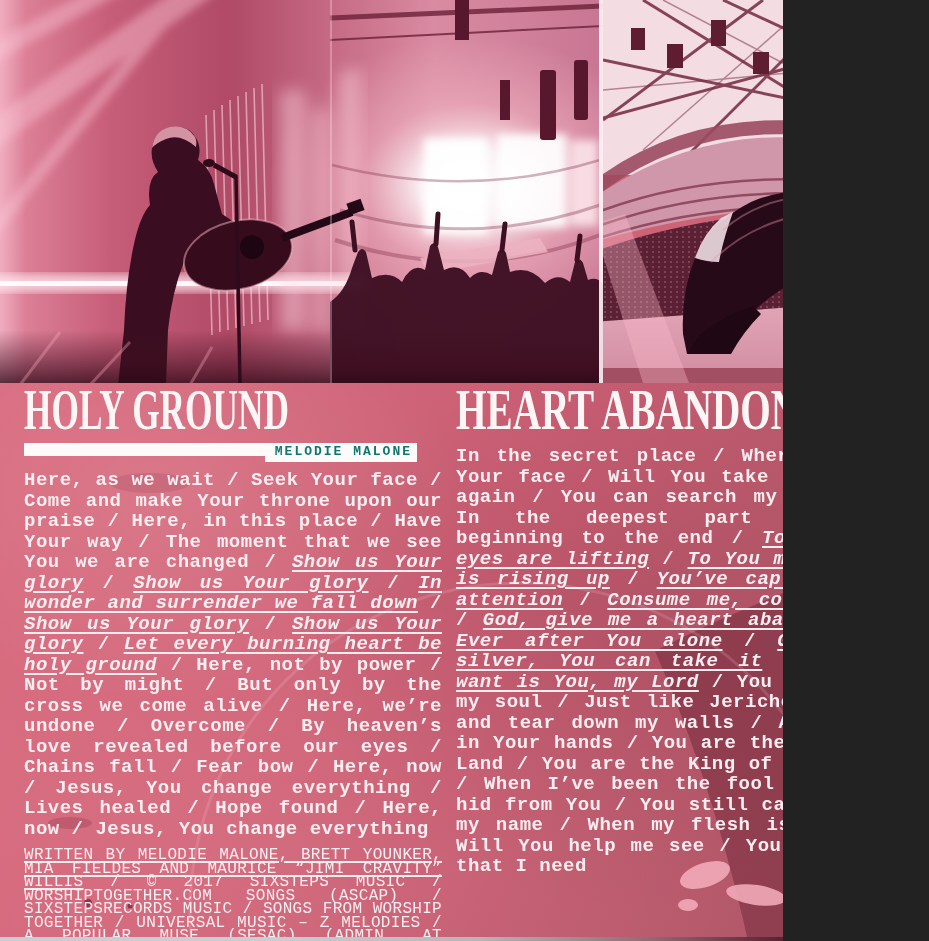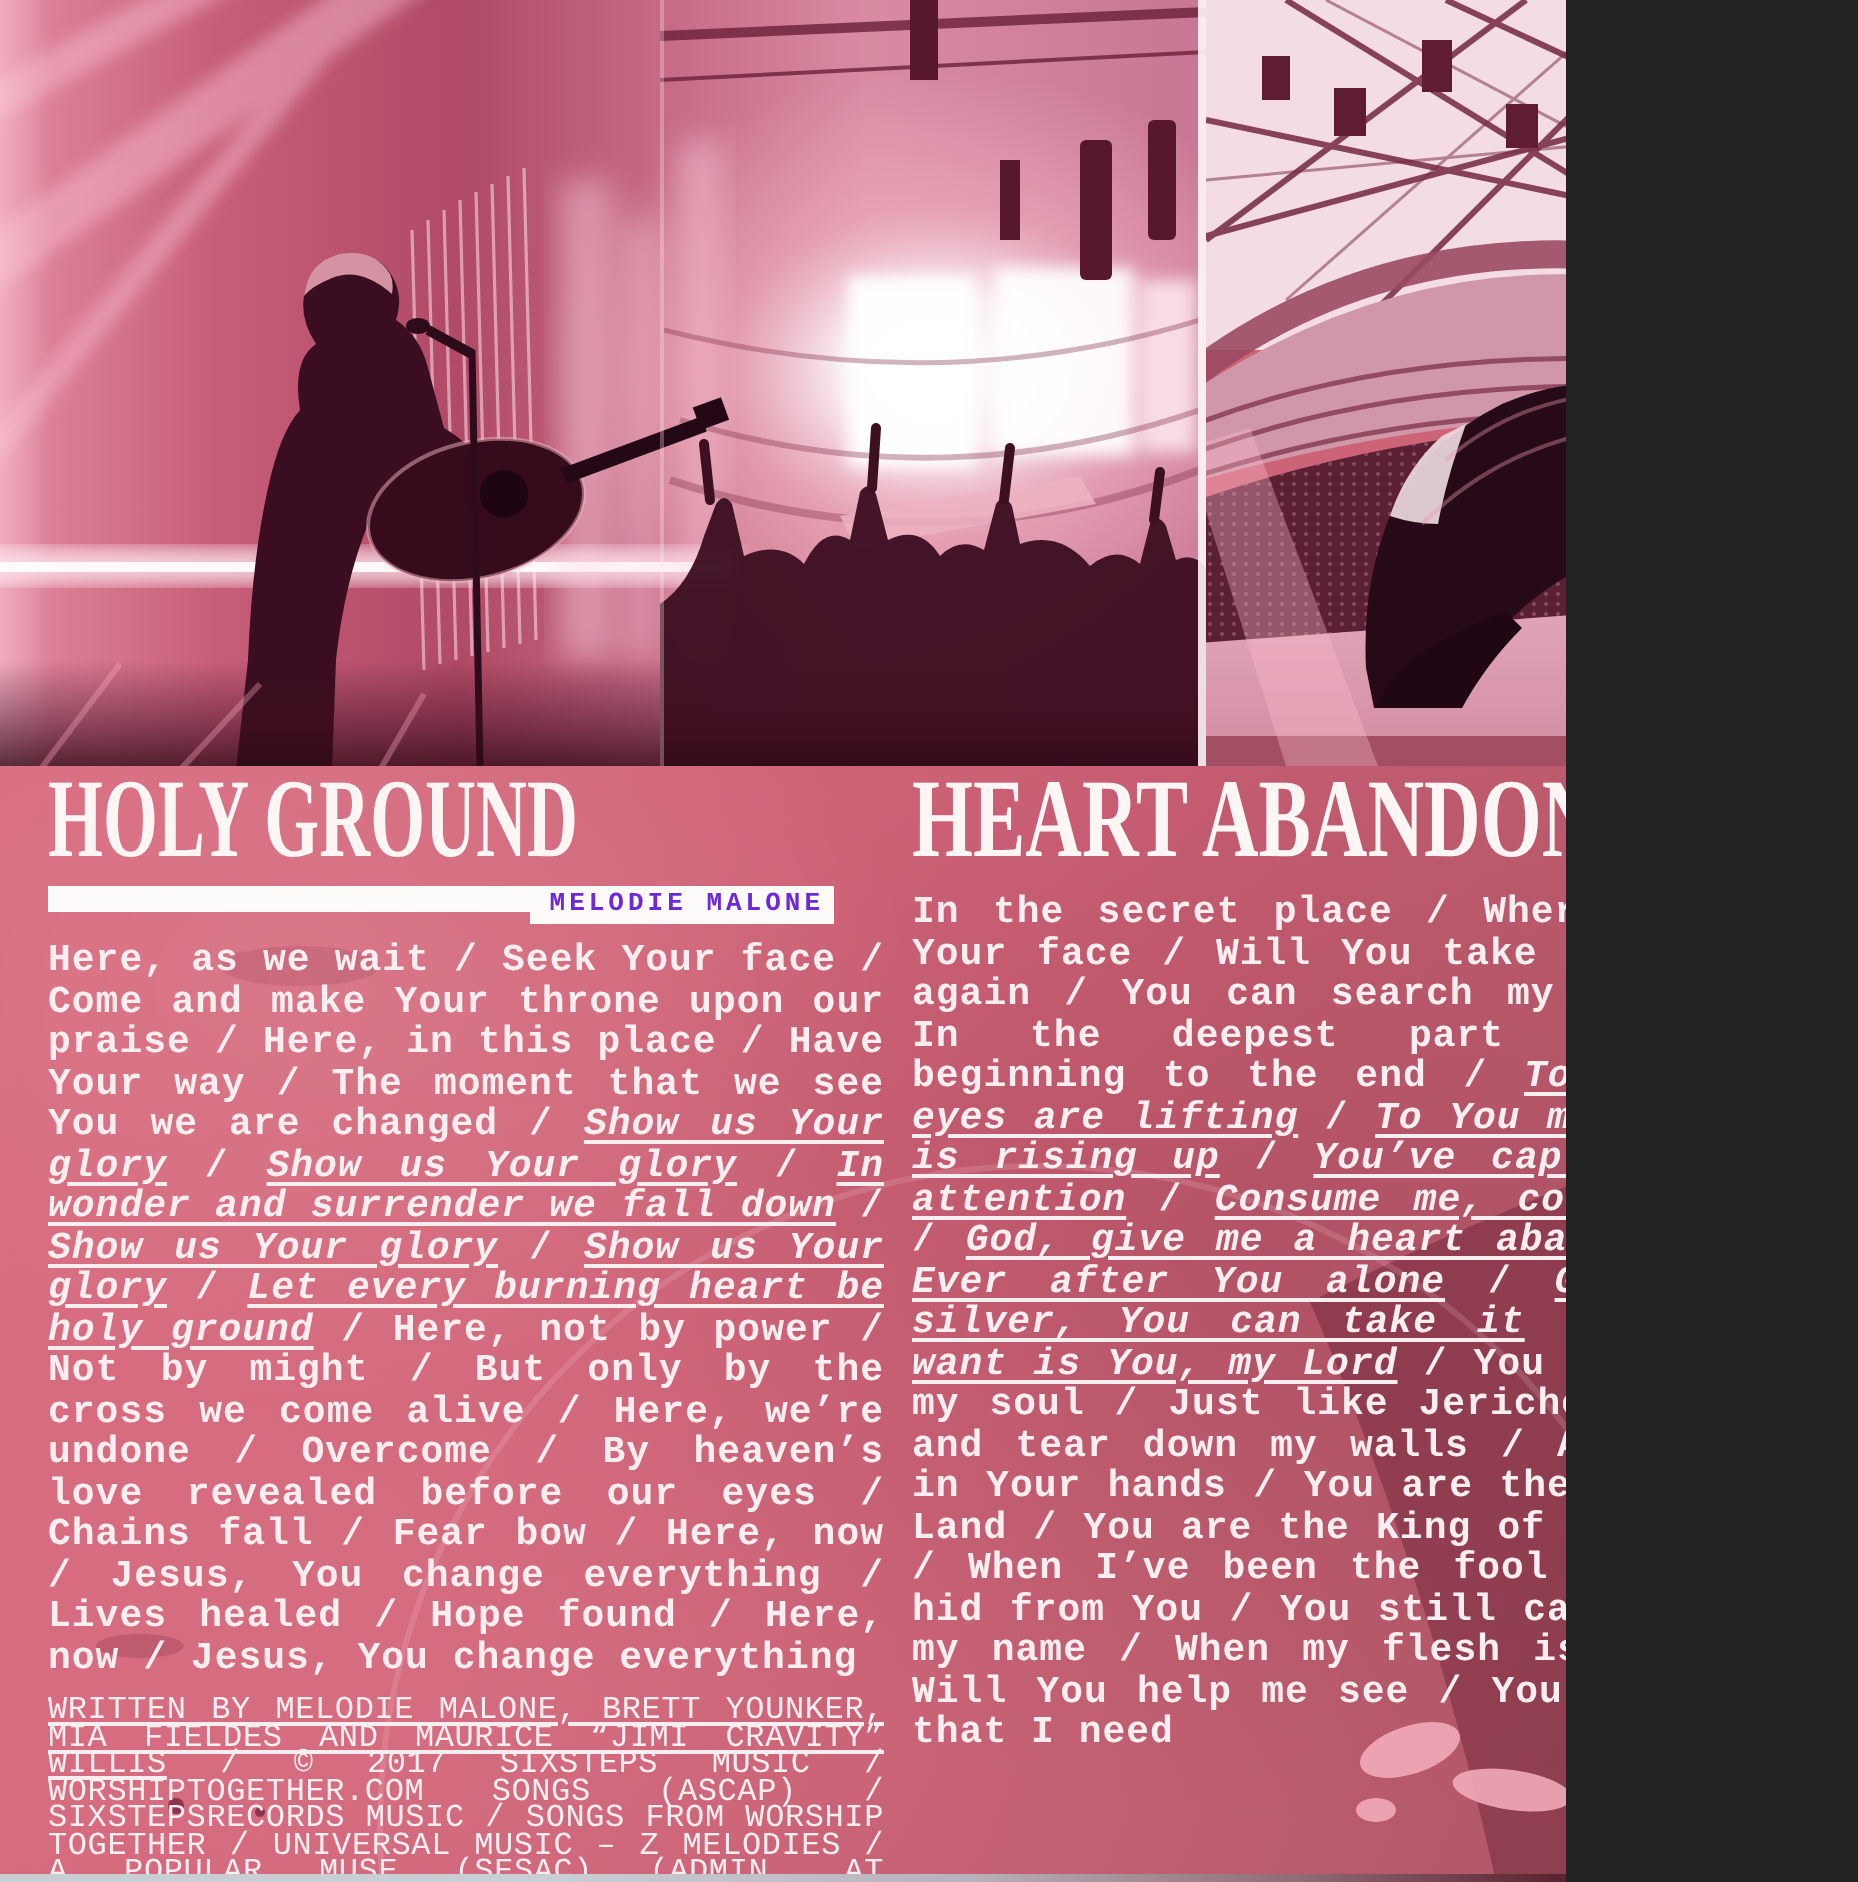--- a/index.html
+++ b/index.html
@@ -33,21 +33,21 @@
   .song-title{margin:0;height:44px;line-height:44px;white-space:nowrap;
     font-family:"Liberation Serif",serif;font-weight:bold;font-size:56px;
     color:#fdf6f5;transform-origin:0 50%;}
   .col-left .song-title{transform:scaleX(.63);}
   .col-right .song-title{transform:scaleX(.70);}
 
   .artist-bar{position:relative;margin-top:11px;height:13px;width:393px;background:#fcfbfa;}
   .artist-name{position:absolute;right:0;top:0;background:#fcfbfa;
     padding:2px 5px 4px 10px;
     font-family:"Liberation Mono",monospace;font-weight:bold;font-size:13px;line-height:13px;
-    letter-spacing:2px;color:#6d28d9;white-space:nowrap;}
+    letter-spacing:2px;color:#0f766e;white-space:nowrap;}
 
   .lyrics{margin:14px 0 0;text-align:justify;
     font-family:"Liberation Mono",monospace;font-weight:bold;font-size:19px;
     line-height:20.5px;letter-spacing:.5px;color:#fbeef0;}
   .lyrics .em{font-style:italic;text-decoration:underline;
     text-decoration-thickness:2px;text-underline-offset:3px;}
 
   .credits{margin:10px 0 0;text-align:justify;
     font-family:"Liberation Mono",monospace;font-weight:normal;font-size:16px;
     line-height:13.5px;letter-spacing:.3px;color:#fbeef0;}

